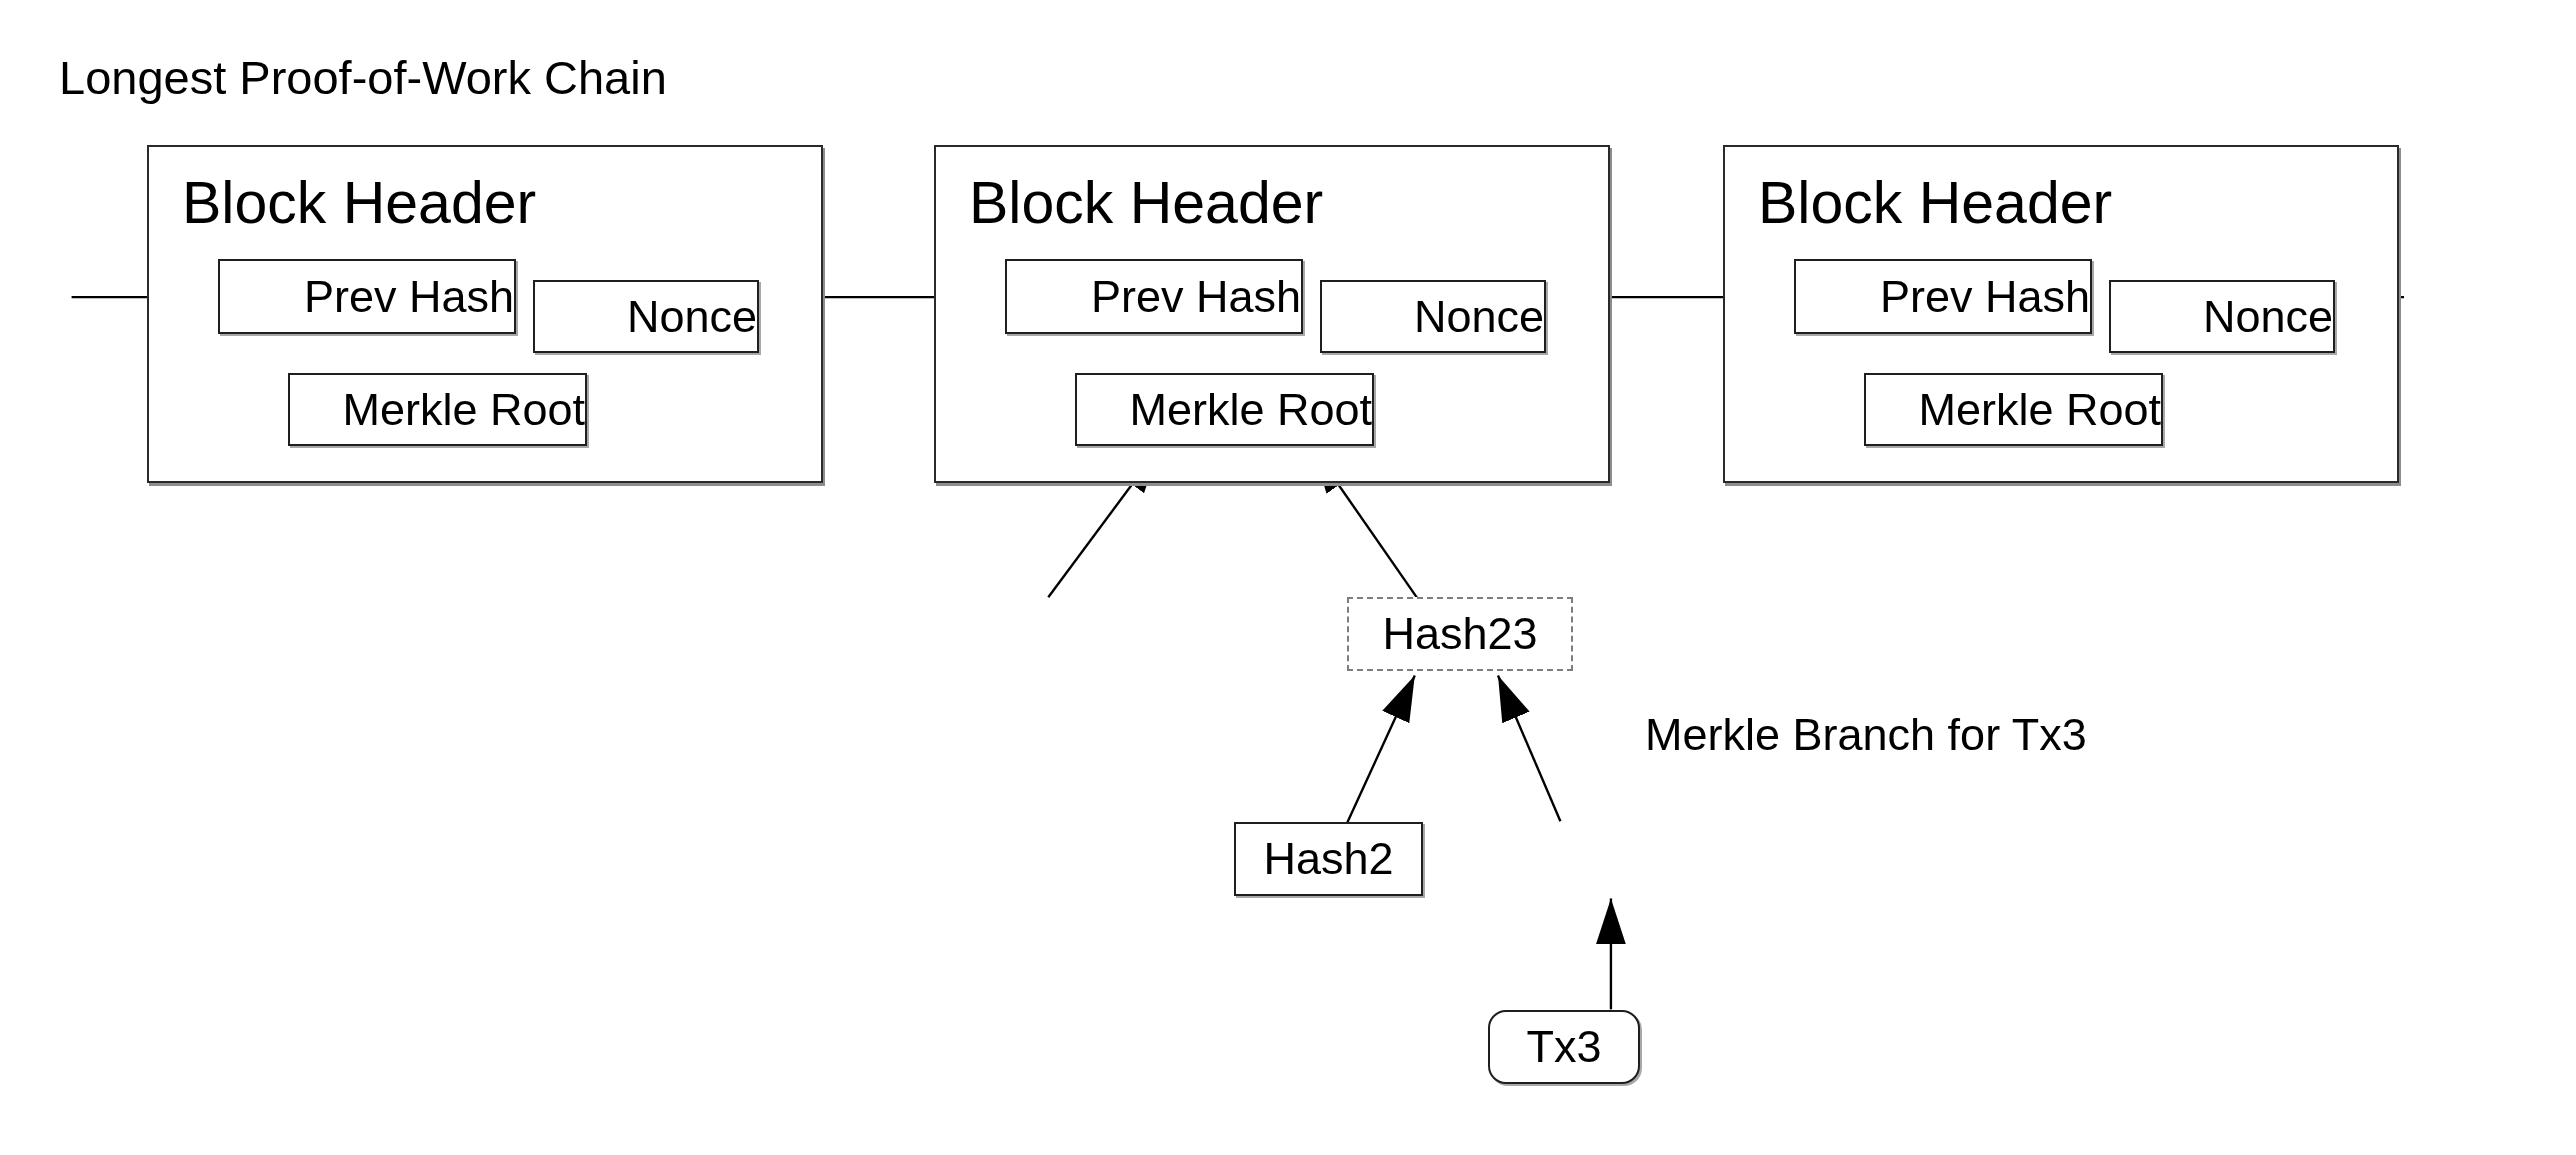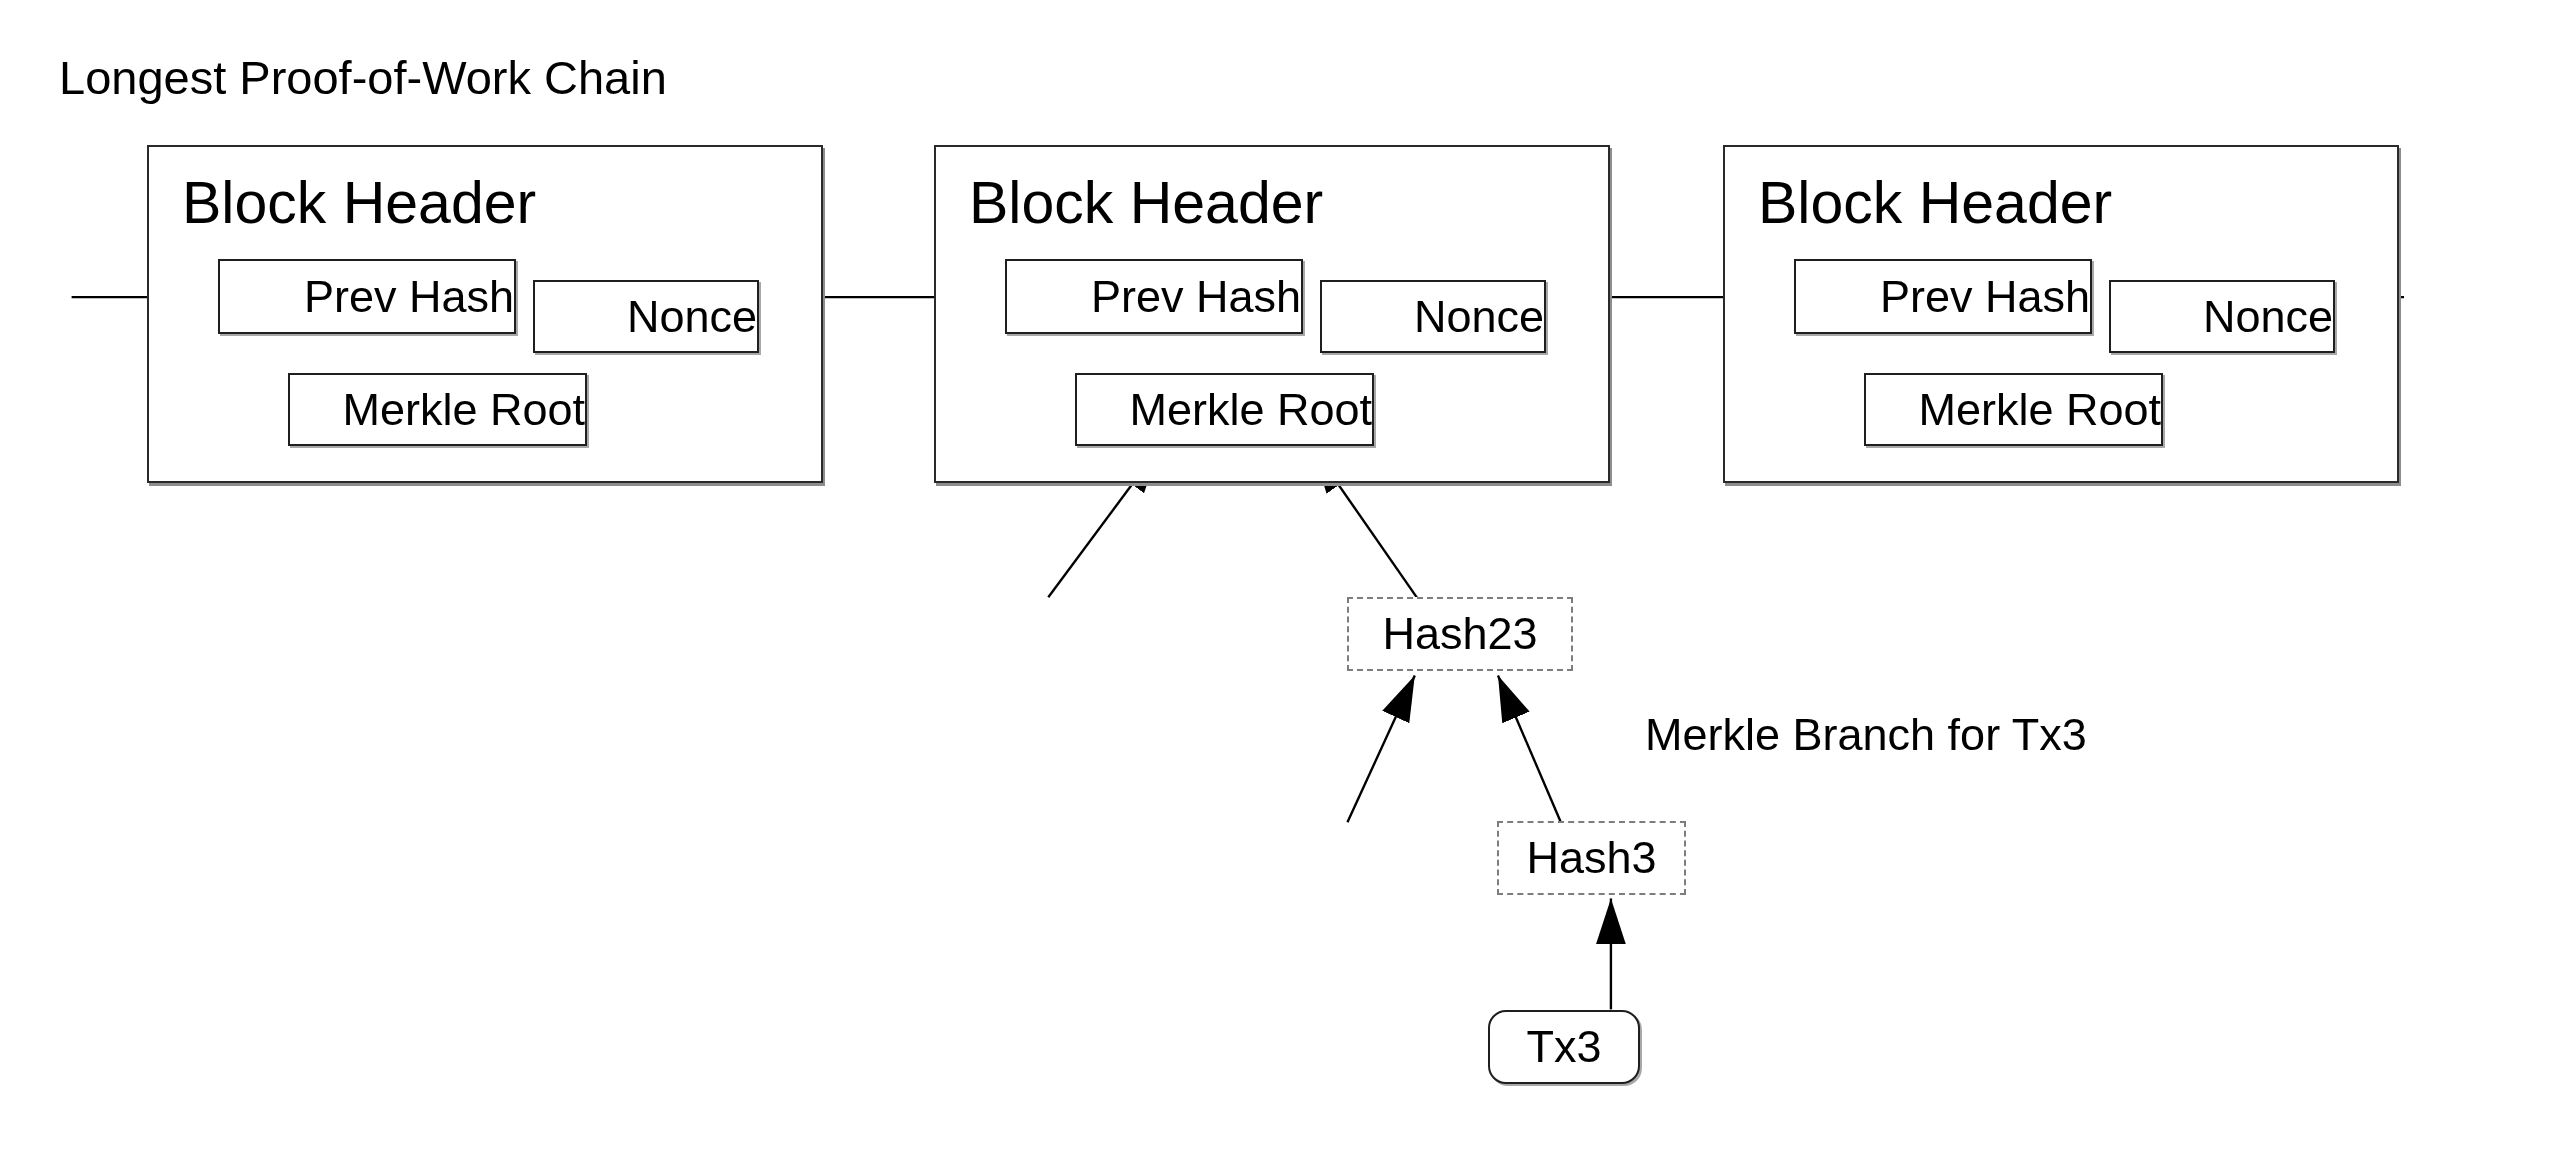--- a/index.html
+++ b/index.html
@@ -158,22 +158,22 @@
       <span>Nonce</span>
     </div>
     <div class="cell merkle">
       <span>Merkle Root</span>
     </div>
   </div>
 
   <div class="node dashed hash23">
     <span>Hash23</span>
   </div>
-  <div class="node dashed hash3">
-    <span>Hash3</span>
+  <div class="node solid hash2">
+    <span>Hash2</span>
   </div>
   <div class="node solid tx3">
     <span>Tx3</span>
   </div>
 
   <div class="branch-label">Merkle Branch for Tx3</div>
 
 </div>
 
 

